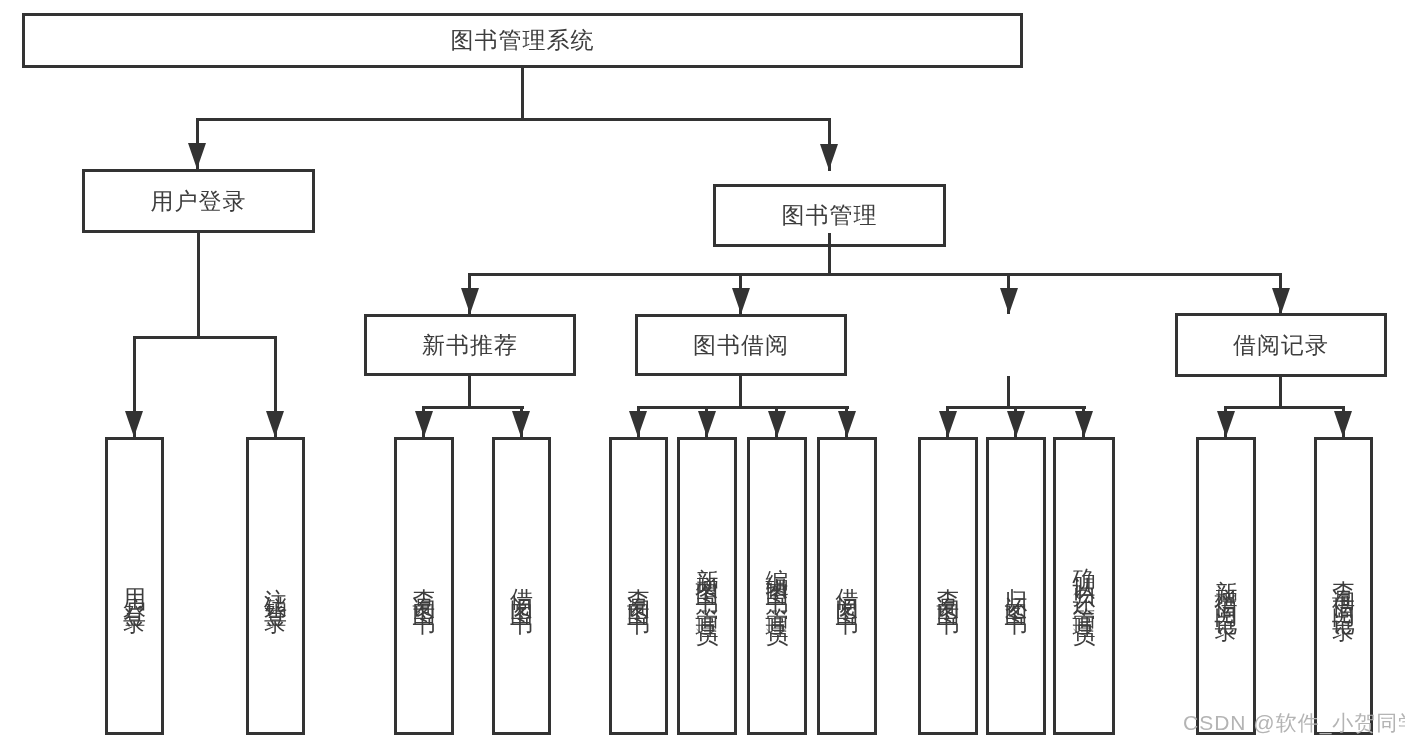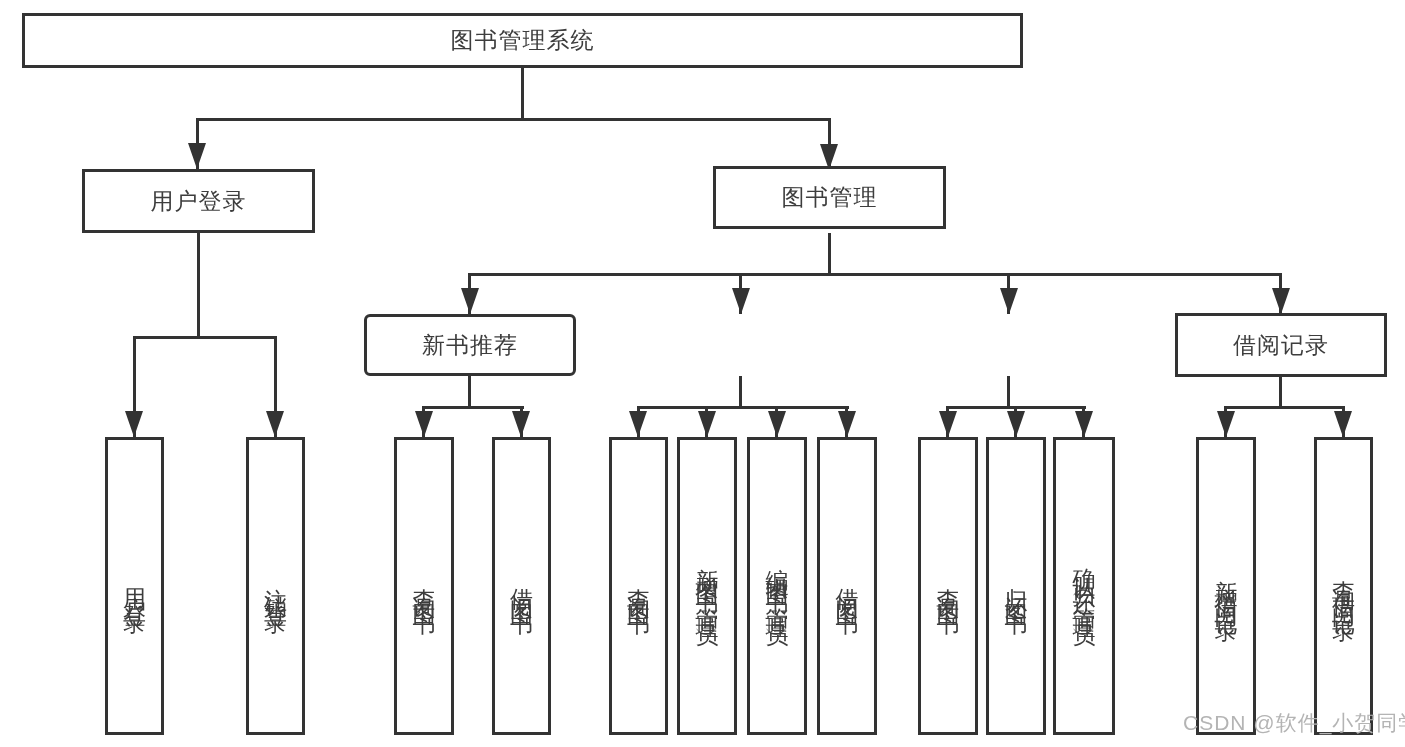--- a/index.html
+++ b/index.html
@@ -67,21 +67,21 @@
   <div class="vl" style="left:521px;top:68px;height:52px;"></div>
   <div class="hl" style="left:196px;top:118px;width:635px;"></div>
   <div class="vl" style="left:196px;top:118px;height:52px;"></div>
   <div class="arrow" style="left:188px;top:143px;"></div>
   <div class="vl" style="left:828px;top:118px;height:53px;"></div>
   <div class="arrow" style="left:820px;top:144px;"></div>
 
   <div class="box" style="left:82px;top:169px;width:233px;height:64px;">
     <span>用户登录</span>
   </div>
-  <div class="box" style="left:713px;top:166px;width:233px;height:63px;align-items:center;">
+  <div class="box" style="left:713px;top:184px;width:233px;height:63px;align-items:center;">
     <span>图书管理</span>
   </div>
 
   <div class="vl" style="left:197px;top:233px;height:104px;"></div>
   <div class="hl" style="left:133px;top:336px;width:144px;"></div>
   <div class="vl" style="left:133px;top:336px;height:101px;"></div>
   <div class="arrow" style="left:125px;top:411px;"></div>
   <div class="vl" style="left:274px;top:336px;height:101px;"></div>
   <div class="arrow" style="left:266px;top:411px;"></div>
 
@@ -89,22 +89,25 @@
   <div class="hl" style="left:468px;top:273px;width:814px;"></div>
   <div class="vl" style="left:468px;top:273px;height:41px;"></div>
   <div class="arrow" style="left:461px;top:288px;"></div>
   <div class="vl" style="left:739px;top:273px;height:41px;"></div>
   <div class="arrow" style="left:732px;top:288px;"></div>
   <div class="vl" style="left:1007px;top:273px;height:41px;"></div>
   <div class="arrow" style="left:1000px;top:288px;"></div>
   <div class="vl" style="left:1279px;top:273px;height:41px;"></div>
   <div class="arrow" style="left:1272px;top:288px;"></div>
 
-  <div class="box" style="left:364px;top:314px;width:212px;height:62px;border-radius:6px;">
+  <div class="box" style="left:364px;top:314px;width:212px;height:62px;">
     <span>新书推荐</span>
+  </div>
+  <div class="box" style="left:635px;top:314px;width:212px;height:62px;">
+    <span>图书借阅</span>
   </div>
   <div class="box" style="left:1175px;top:313px;width:212px;height:64px;">
     <span>借阅记录</span>
   </div>
 
   <div class="vl" style="left:468px;top:376px;height:32px;"></div>
   <div class="hl" style="left:422px;top:406px;width:102px;"></div>
   <div class="vl" style="left:422px;top:406px;height:31px;"></div>
   <div class="arrow" style="left:415px;top:411px;"></div>
   <div class="vl" style="left:520px;top:406px;height:31px;"></div>

